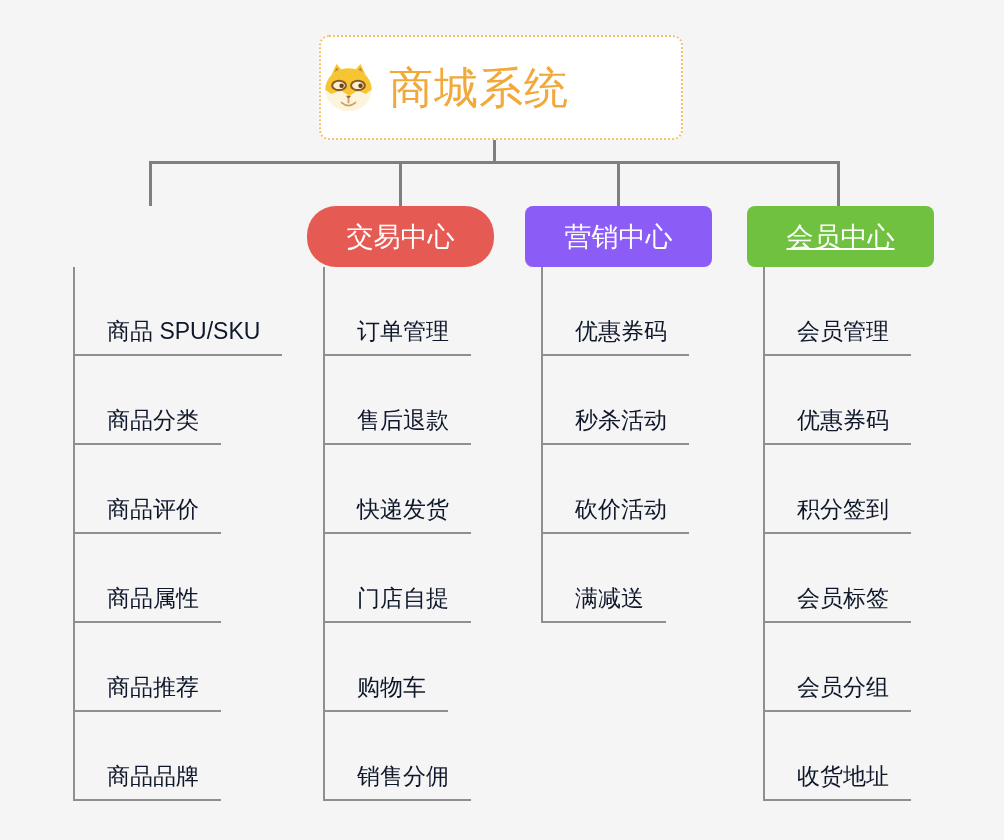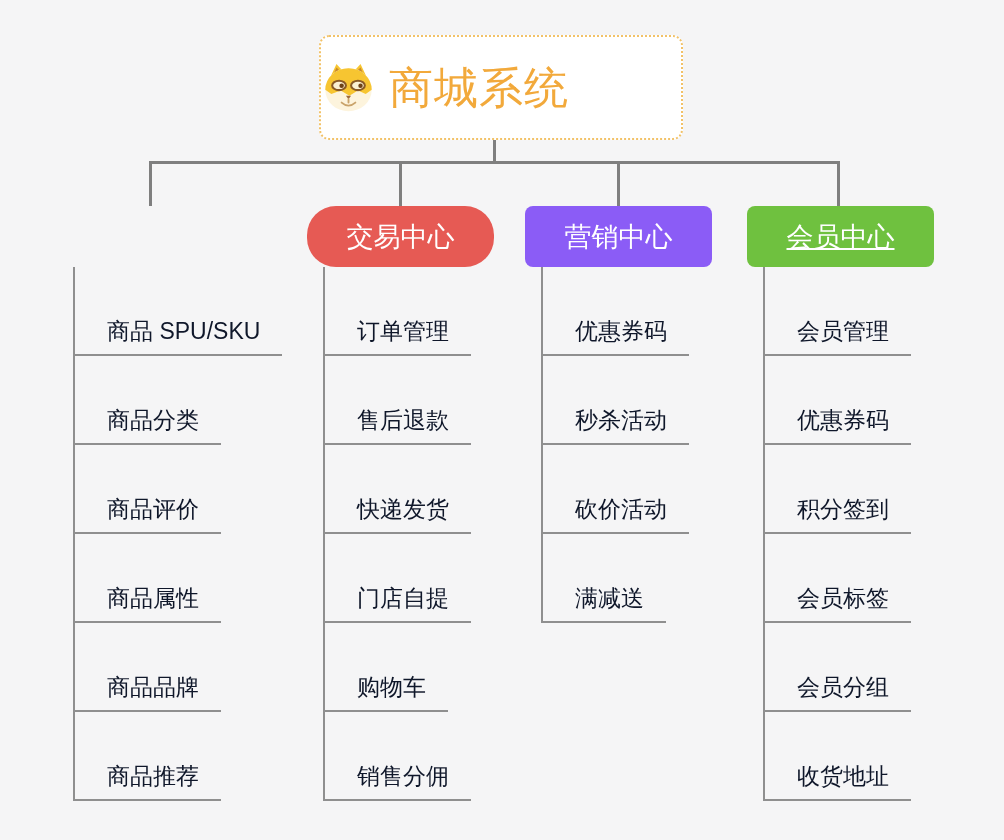--- a/index.html
+++ b/index.html
@@ -128,22 +128,22 @@
 
   <div class="branch-box b1" style="background-color: rgb(230, 90, 84); border-radius: 29px;">交易中心</div>
   <div class="branch-box b2" style="background-color: #8b5cf6;">营销中心</div>
   <div class="branch-box b3" style="background-color: rgb(111, 193, 63); text-decoration: underline;">会员中心</div>
 
   <div class="children c0">
     <div class="child-item">商品 SPU/SKU</div>
     <div class="child-item">商品分类</div>
     <div class="child-item">商品评价</div>
     <div class="child-item">商品属性</div>
+    <div class="child-item">商品推荐</div>
     <div class="child-item">商品品牌</div>
-    <div class="child-item">商品推荐</div>
   </div>
 
   <div class="children c1">
     <div class="child-item">订单管理</div>
     <div class="child-item">售后退款</div>
     <div class="child-item">快递发货</div>
     <div class="child-item">门店自提</div>
     <div class="child-item">购物车</div>
     <div class="child-item">销售分佣</div>
   </div>

